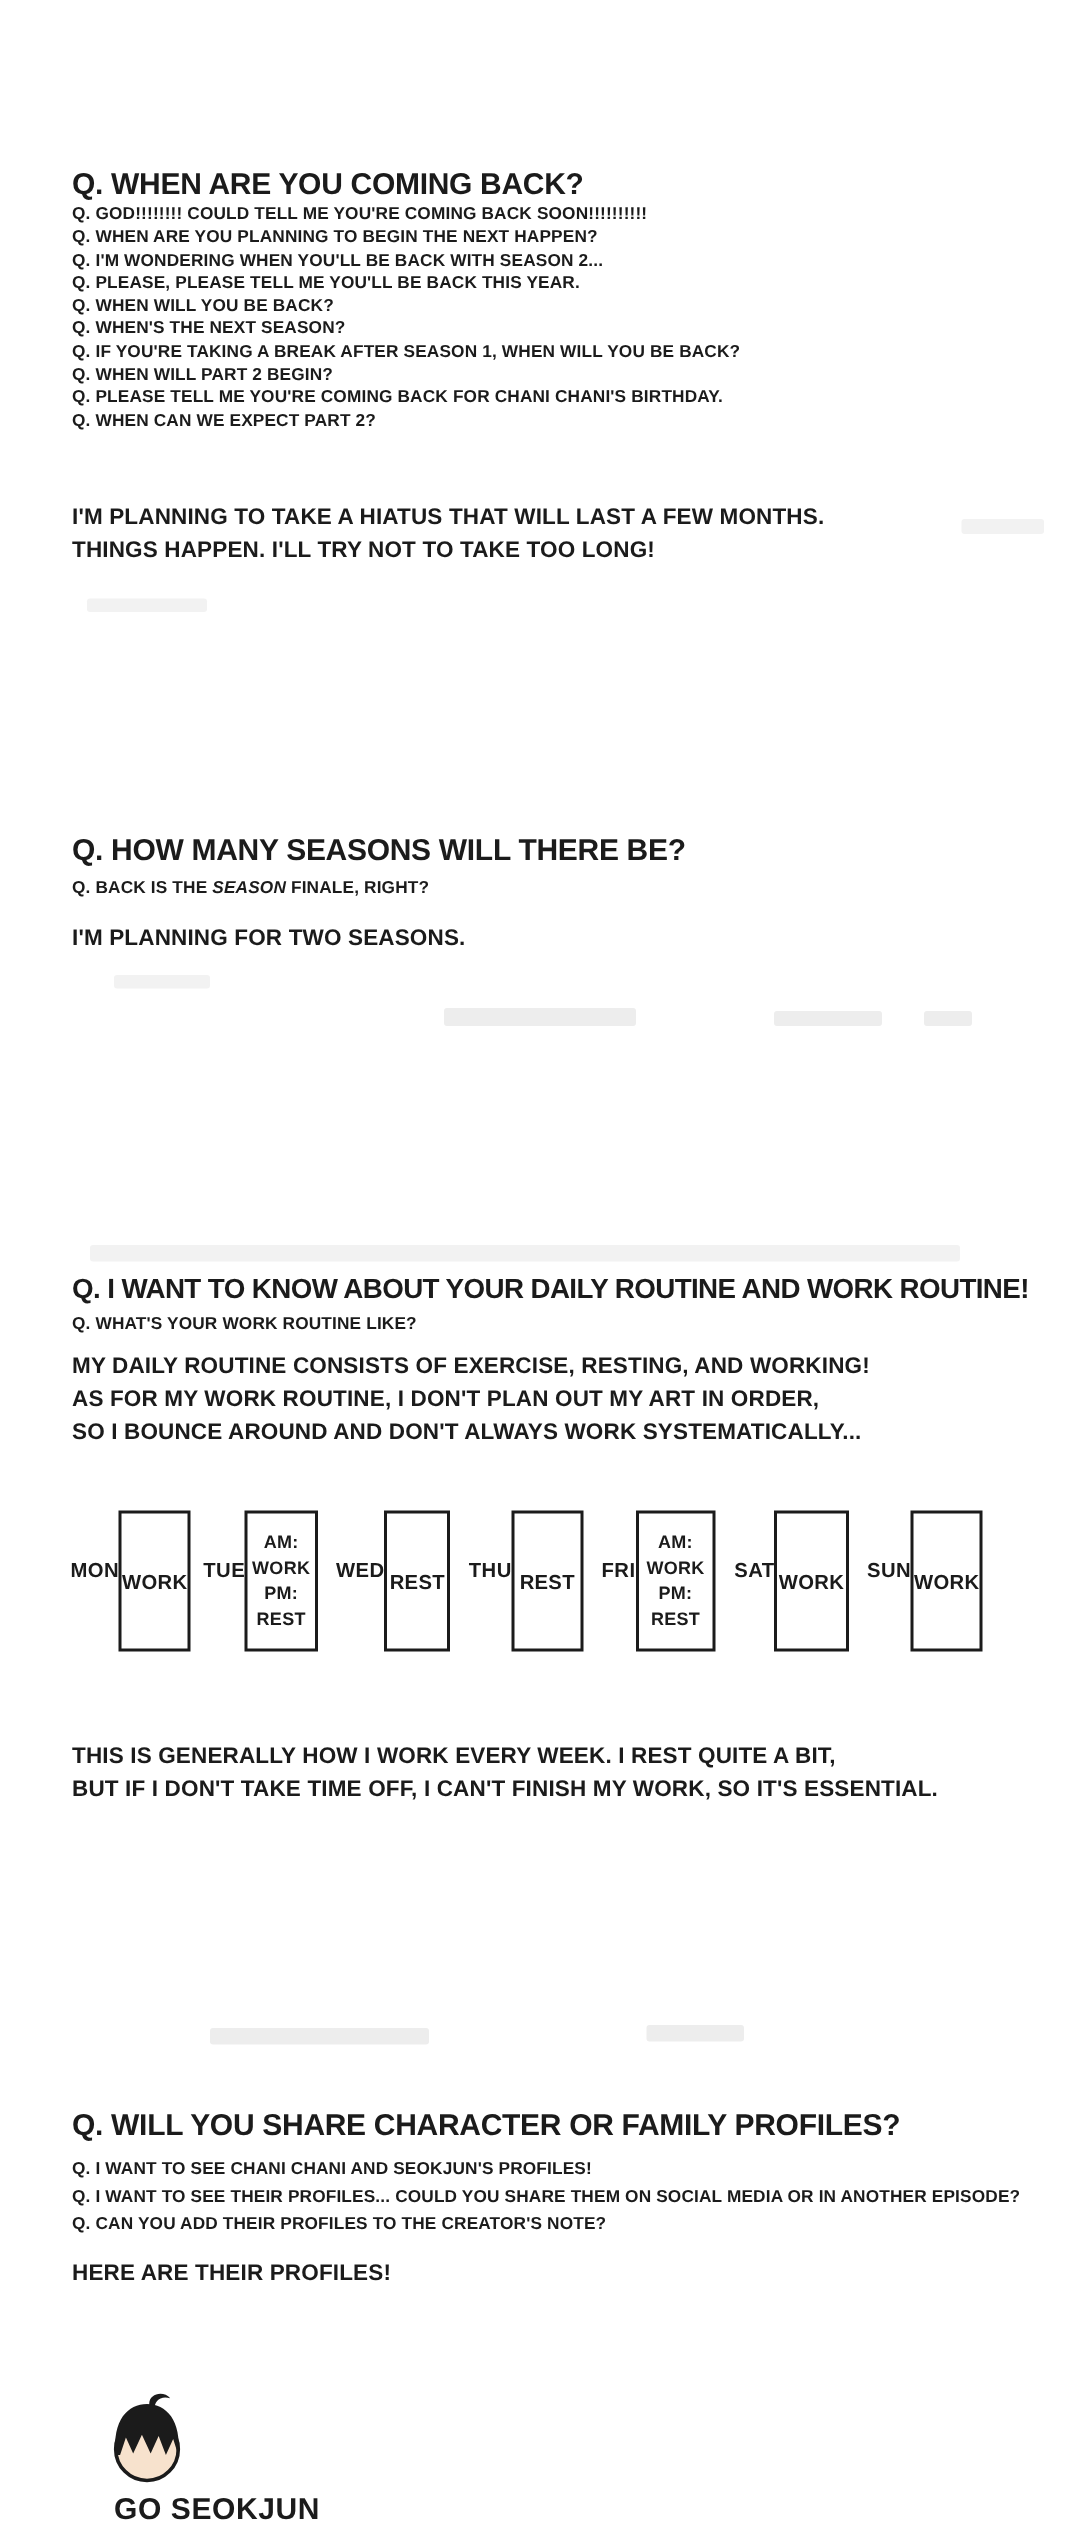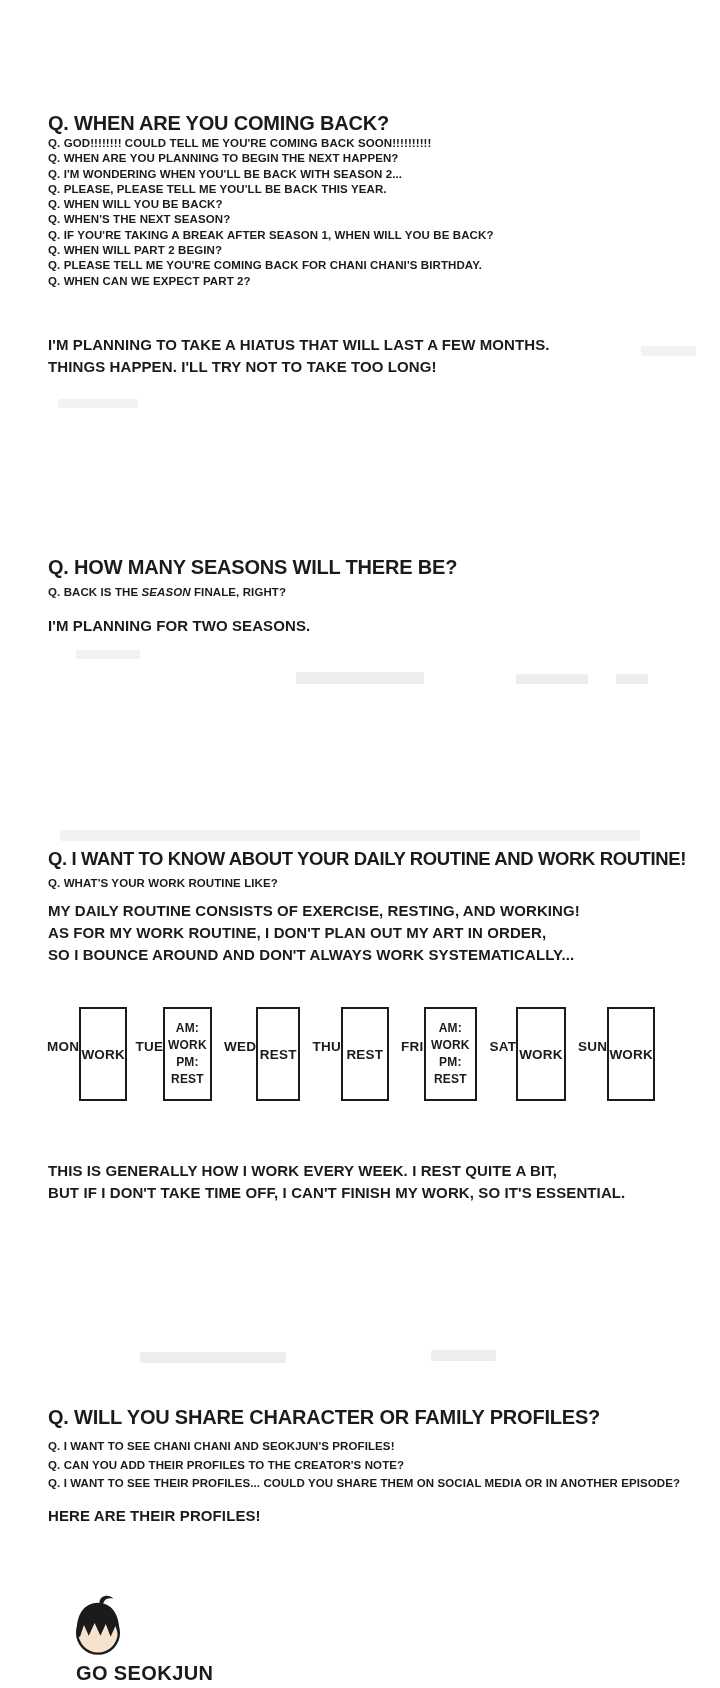--- a/index.html
+++ b/index.html
@@ -132,22 +132,22 @@
     <div>THIS IS GENERALLY HOW I WORK EVERY WEEK. I REST QUITE A BIT,</div>
     <div>BUT IF I DON'T TAKE TIME OFF, I CAN'T FINISH MY WORK, SO IT'S ESSENTIAL.</div>
   </div>
 
   <div class="smudge" style="left:140px;top:1352px;width:146px;height:11px"></div>
   <div class="smudge" style="left:431px;top:1350px;width:65px;height:11px"></div>
 
   <div class="abs heading" style="top:1406px">Q. WILL YOU SHARE CHARACTER OR FAMILY PROFILES?</div>
   <div class="abs qlist" style="top:1437px;line-height:18.5px">
     <div>Q. I WANT TO SEE CHANI CHANI AND SEOKJUN'S PROFILES!</div>
+    <div>Q. I WANT TO SEE THEIR PROFILES... COULD YOU SHARE THEM ON SOCIAL MEDIA OR IN ANOTHER EPISODE?</div>
     <div>Q. CAN YOU ADD THEIR PROFILES TO THE CREATOR'S NOTE?</div>
-    <div>Q. I WANT TO SEE THEIR PROFILES... COULD YOU SHARE THEM ON SOCIAL MEDIA OR IN ANOTHER EPISODE?</div>
   </div>
   <div class="abs answer" style="top:1505px">
     <div>HERE ARE THEIR PROFILES!</div>
   </div>
 
   <svg class="avatar" viewBox="0 0 56 66" aria-hidden="true">
 
     <circle cx="28" cy="40" r="21.5" fill="#f7e2cd" stroke="#1b1b1b" stroke-width="2.5"></circle>
 
     <path d="M30,12 C27,2 39,-1 44,5 C37,3 33,7 33,13 Z" fill="#1b1b1b"></path>

